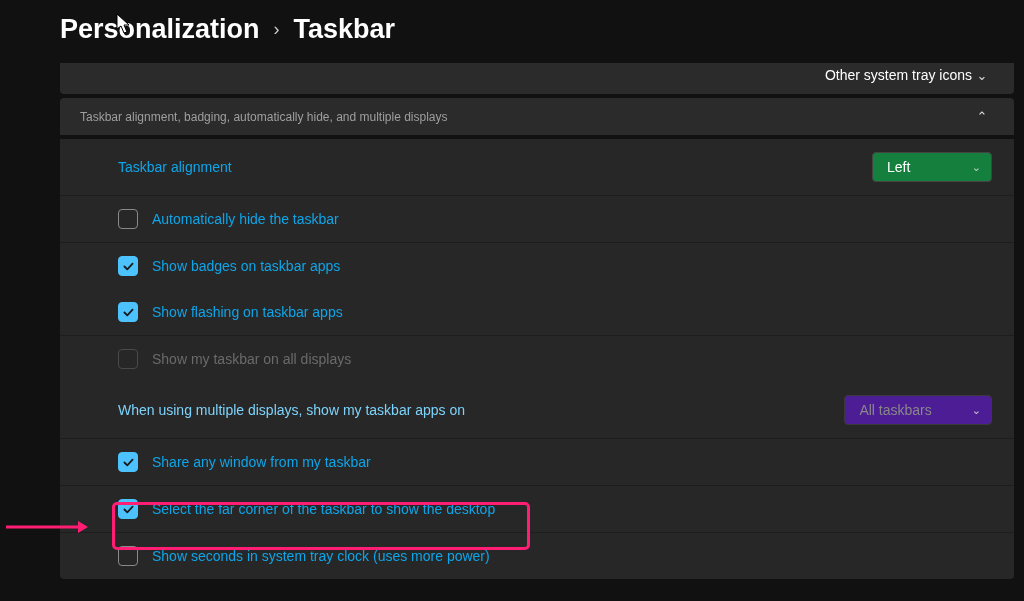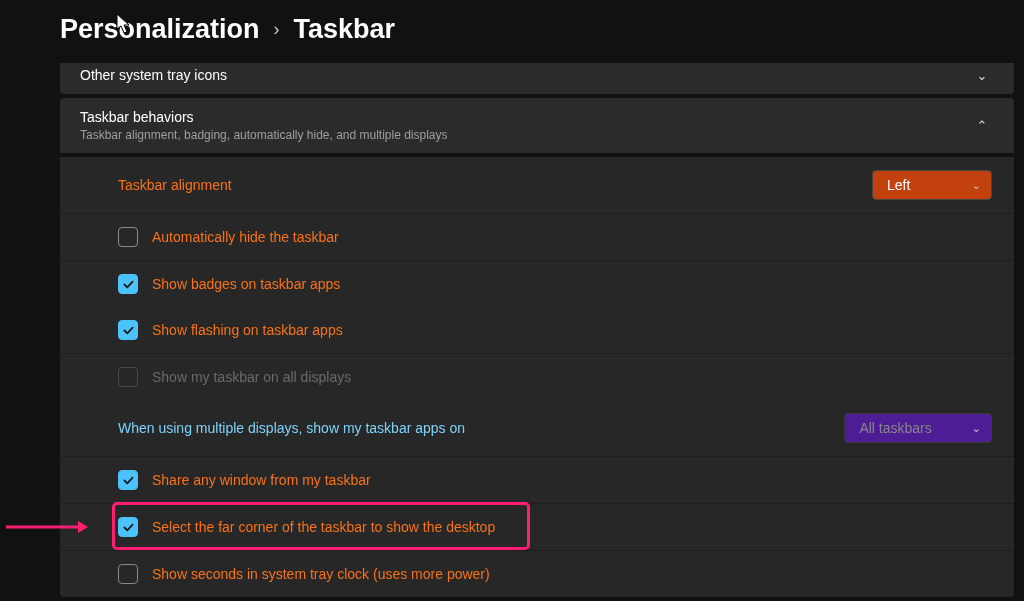--- a/index.html
+++ b/index.html
@@ -54,21 +54,21 @@
       border-top: 1px solid #1d1d1d;
       position: relative;
     }
     .row:first-child { border-top: none; }
     .row.no-divider { border-top: none; }
     .row .left {
       display: flex;
       align-items: center;
       gap: 14px;
       font-size: 14px;
-      color: #f97316;
+      color: #0ea5e9;
     }
     .row .left.disabled { color: #6a6a6a; }
     .row.label-only .left { font-size: 14px; color: #7dd3fc; }
     .checkbox {
       width: 20px;
       height: 20px;
       border: 1.5px solid #8a8a8a;
       border-radius: 4px;
       display: flex;
       align-items: center;
@@ -76,21 +76,21 @@
       flex-shrink: 0;
     }
     .checkbox.checked {
       background: #4cc2ff;
       border-color: #4cc2ff;
     }
     .checkbox.checked svg { display: block; }
     .checkbox svg { display: none; width: 13px; height: 13px; }
     .checkbox.disabled { border-color: #4a4a4a; }
     .dropdown {
-      background: #c2410c;
+      background: #15803d;
       border: 1px solid #444444;
       border-radius: 4px;
       padding: 6px 10px 6px 14px;
       display: flex;
       align-items: center;
       gap: 40px;
       min-width: 120px;
       justify-content: space-between;
       font-size: 14px;
       color: #ffffff;
@@ -126,30 +126,29 @@
 <body>
 
 <div class="breadcrumb">
   <span>Personalization</span>
   <span class="chev">›</span>
   <span>Taskbar</span>
 </div>
 
 <div class="content">
 
-  <div class="card" style="border-radius:0 0 4px 4px; padding-top:4px;">
+  <div class="card" style="border-radius:0 0 4px 4px; padding-top:4px;justify-content:flex-end;">
     <div class="head-left">
       <div class="title">Other system tray icons</div>
     </div>
     <div class="expand-icon">⌄</div>
   </div>
 
   <div class="card" style="margin-top:4px; border-radius:4px 4px 0 0;">
     <div class="head-left">
-      <div class="title">Taskbar behaviors</div>
       <div class="subtitle">Taskbar alignment, badging, automatically hide, and multiple displays</div>
     </div>
     <div class="expand-icon">⌃</div>
   </div>
 
   <div class="behaviors-body">
 
     <div class="row">
       <div class="left">
         <span>Taskbar alignment</span>

